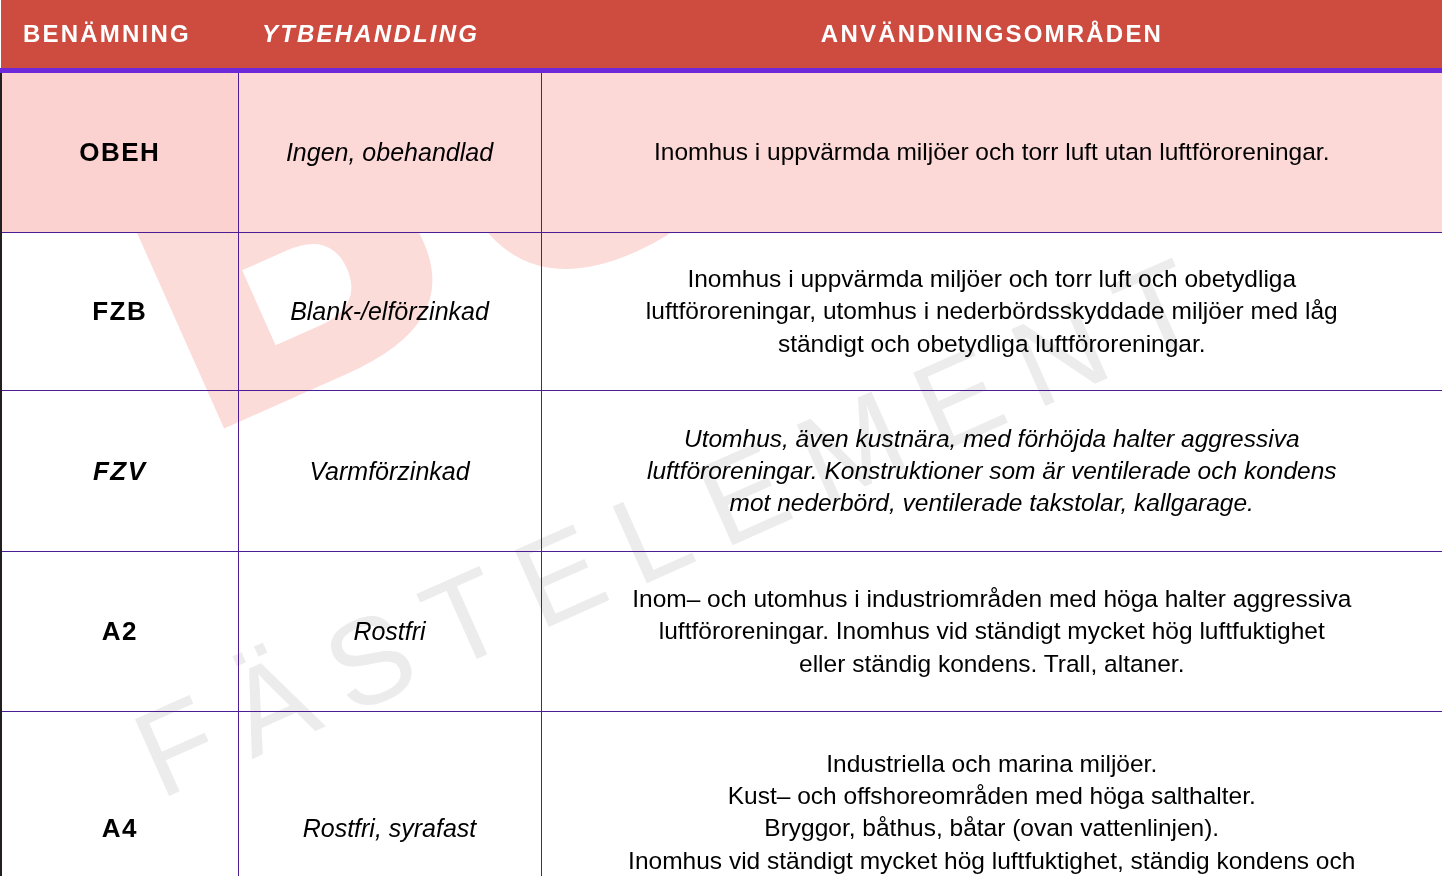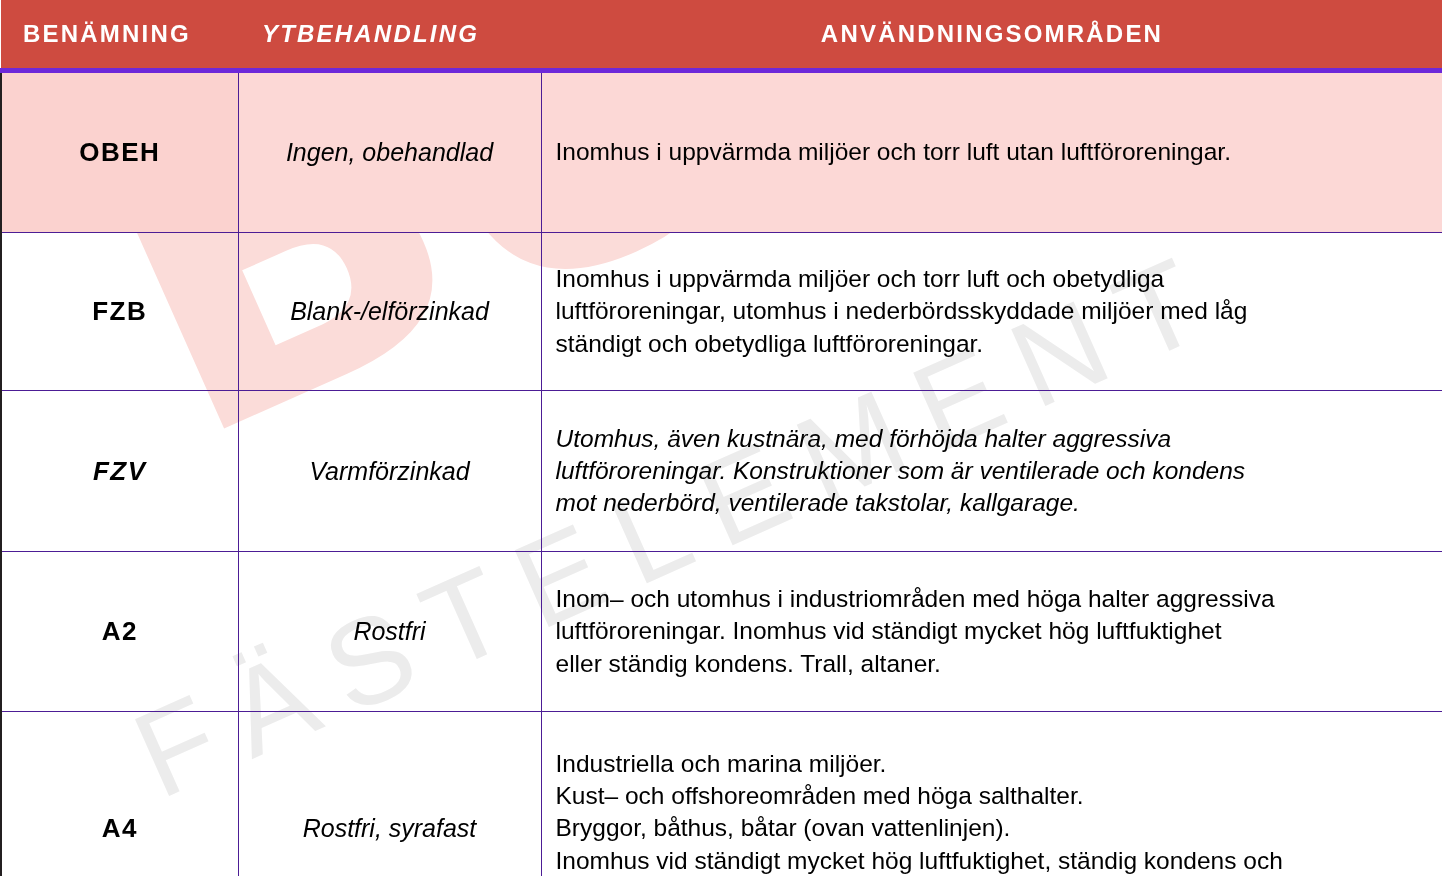--- a/index.html
+++ b/index.html
@@ -107,20 +107,21 @@
     font-weight: 700;
     font-size: 26px;
     letter-spacing: 1.5px;
   }
   td.col-finish {
     text-align: center;
     font-style: italic;
     font-size: 25px;
   }
   td.col-use {
+    text-align: center;
     font-size: 24.5px;
     line-height: 1.32;
     padding: 6px 14px;
   }
 
   
   tr.r-obeh td { height: 147px; }
   tr.r-fzb  td { height: 145px; }
   tr.r-fzv  td { height: 148px; font-style: italic; }
   tr.r-a2   td { height: 147px; }

